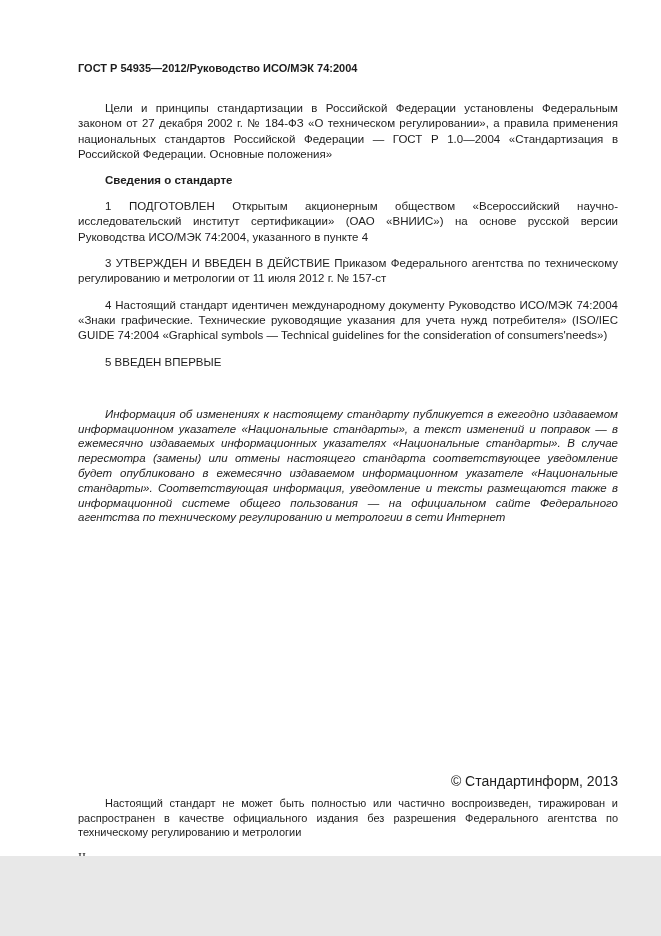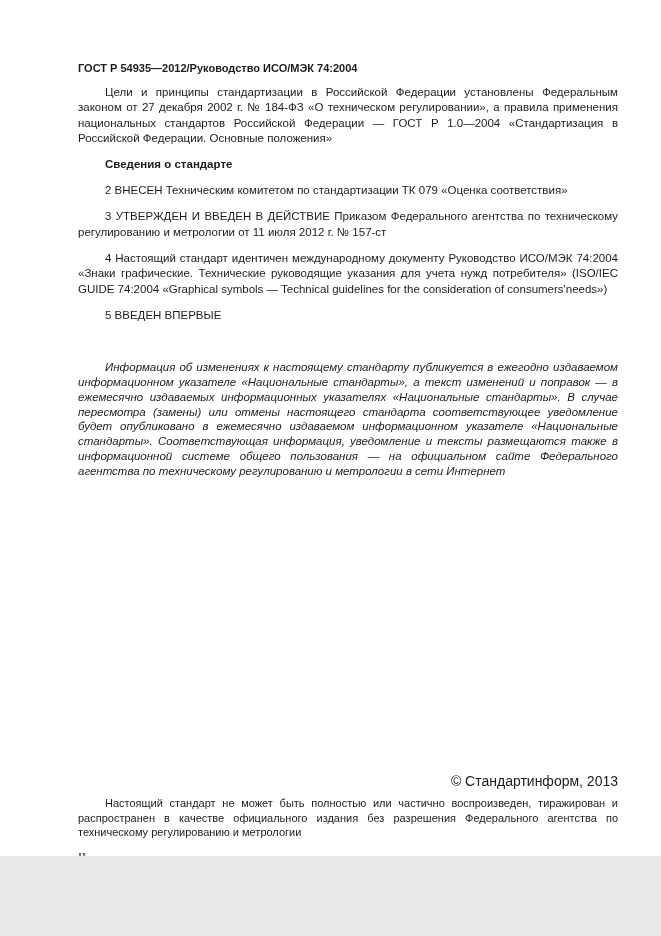--- a/index.html
+++ b/index.html
@@ -37,21 +37,21 @@
     line-height: 16px;
   }
   .para {
     margin: 0;
     font-size: 11.5px;
     line-height: 15.3px;
     text-align: justify;
     text-indent: 27px;
   }
   .intro {
-    margin-top: 10px;
+    margin-top: 26px;
   }
   .subhead {
     margin-top: 11px;
     font-size: 11.5px;
     font-weight: 700;
     text-indent: 27px;
     line-height: 15px;
   }
   .item {
     margin-top: 11px;
@@ -92,22 +92,22 @@
 <div class="page">
   <div class="content">
 
     <div class="doc-header">ГОСТ Р 54935—2012/Руководство ИСО/МЭК 74:2004</div>
 
 
     <p class="para intro">Цели и принципы стандартизации в Российской Федерации установлены Федеральным законом от 27 декабря 2002 г. № 184-ФЗ «О техническом регулировании», а правила применения национальных стандартов Российской Федерации — ГОСТ Р 1.0—2004 «Стандартизация в Российской Федерации. Основные положения»</p>
 
     <div class="subhead">Сведения о стандарте</div>
 
+    <p class="para item">1  ПОДГОТОВЛЕН Открытым акционерным обществом «Всероссийский научно-исследовательский институт сертификации» (ОАО «ВНИИС») на основе русской версии Руководства ИСО/МЭК 74:2004, указанного в пункте 4</p>
 
-    <p class="para item">2  ВНЕСЕН Техническим комитетом по стандартизации ТК 079 «Оценка соответствия»</p>
 
     <p class="para item">3  УТВЕРЖДЕН И ВВЕДЕН В ДЕЙСТВИЕ Приказом Федерального агентства по техническому регулированию и метрологии от 11 июля 2012 г. № 157-ст</p>
 
     <p class="para item">4  Настоящий стандарт идентичен международному документу Руководство ИСО/МЭК 74:2004 «Знаки графические. Технические руководящие указания для учета нужд потребителя» (ISO/IEC GUIDE 74:2004 «Graphical symbols — Technical guidelines for the consideration of consumers'needs»)</p>
 
     <p class="para item">5  ВВЕДЕН ВПЕРВЫЕ</p>
 
     <p class="para note">Информация об изменениях к настоящему стандарту публикуется в ежегодно издаваемом информационном указателе «Национальные стандарты», а текст изменений и поправок — в ежемесячно издаваемых информационных указателях «Национальные стандарты». В случае пересмотра (замены) или отмены настоящего стандарта соответствующее уведомление будет опубликовано в ежемесячно издаваемом информационном указателе «Национальные стандарты». Соответствующая информация, уведомление и тексты размещаются также в информационной системе общего пользования — на официальном сайте Федерального агентства по техническому регулированию и метрологии в сети Интернет</p>
 
   </div>

